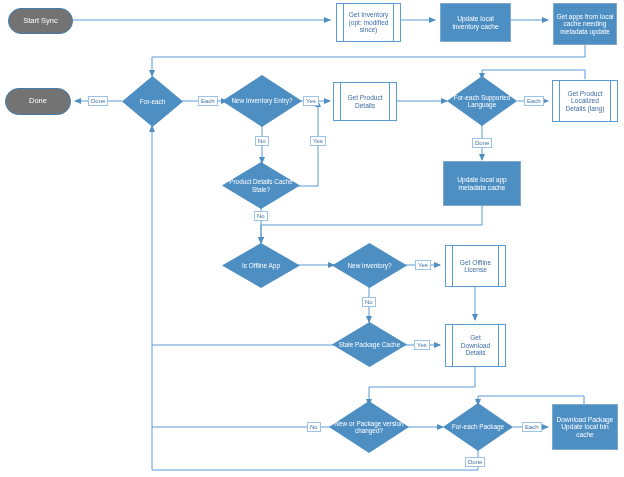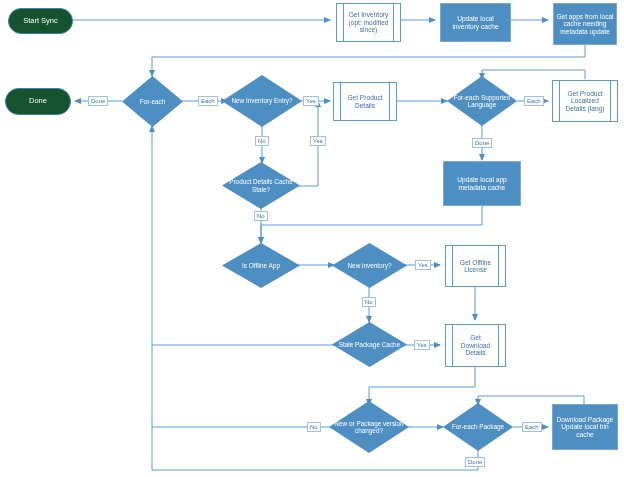--- a/index.html
+++ b/index.html
@@ -10,21 +10,21 @@
     overflow:hidden;
   }
   #canvas{position:relative;width:624px;height:477px;}
   svg.edges{position:absolute;left:0;top:0;width:624px;height:477px;}
 
   .node{position:absolute;box-sizing:border-box;display:flex;align-items:center;justify-content:center;text-align:center;}
   .node .lbl{display:block;width:100%;line-height:1.12;}
 
   
   .terminator{
-    background:#14532d;border:1px solid #3F7CAD;border-radius:14px;
+    background:#737373;border:1px solid #3F7CAD;border-radius:14px;
     color:#ffffff;font-size:7.5px;
   }
 
   
   .process{
     background:#4D8EC3;border:1px solid #7FA9C9;
     color:#ffffff;font-size:6.6px;padding:2px;
   }
 
   

